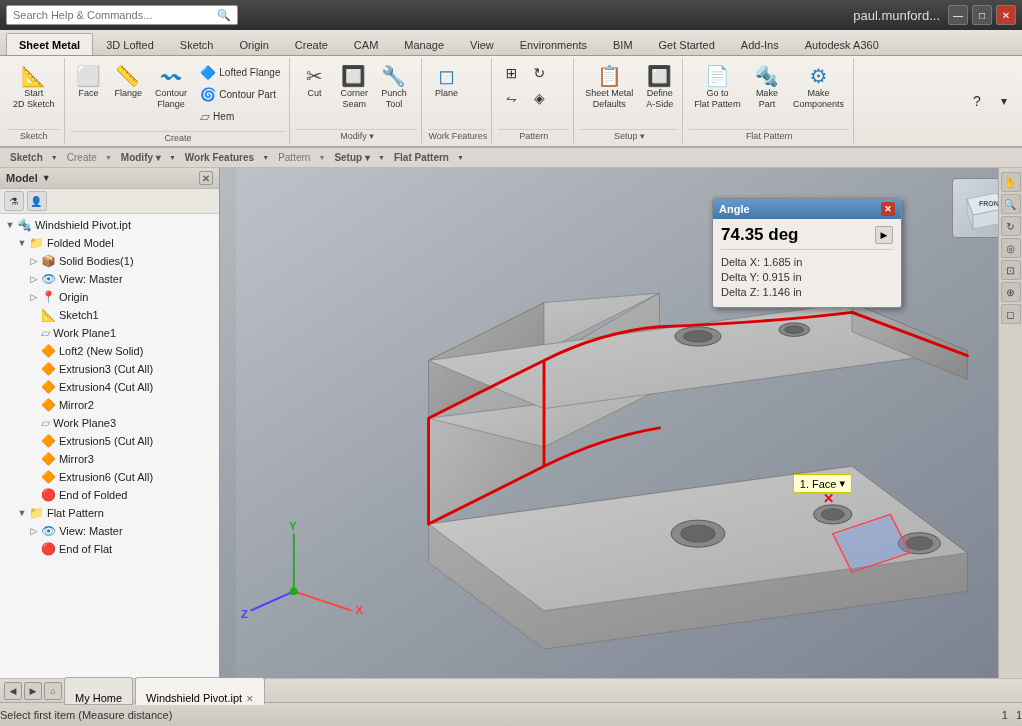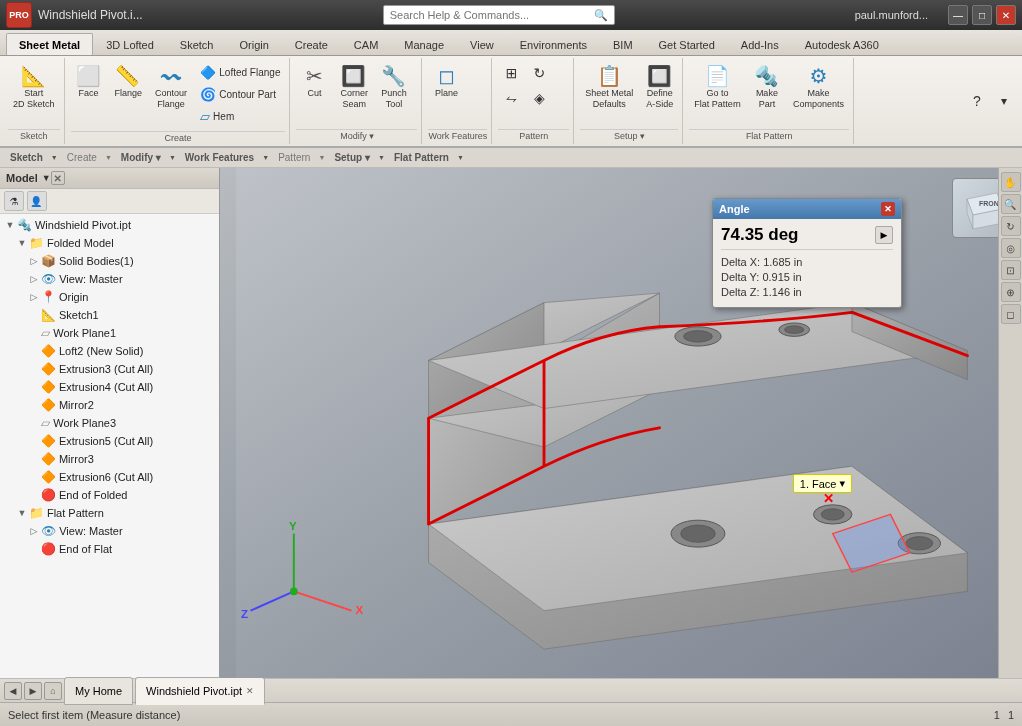--- a/index.html
+++ b/index.html
@@ -195,20 +195,21 @@
     }
     .sidebar-header {
       background: linear-gradient(to bottom, #ddd8d0, #ccc8c0);
       padding: 3px 6px;
       font-size: 11px;
       font-weight: bold;
       color: #333;
       border-bottom: 1px solid #bbb;
       display: flex;
       align-items: center;
+      justify-content: space-between;
     }
     .sidebar-header-left { display: flex; align-items: center; gap: 4px; }
     .sidebar-close {
       font-size: 10px;
       cursor: pointer;
       color: #666;
       width: 14px; height: 14px;
       display: flex; align-items: center; justify-content: center;
       border: 1px solid #999;
       border-radius: 2px;
@@ -356,42 +357,42 @@
     }
 
     
     .status-bar {
       height: 24px;
       background: linear-gradient(to bottom, #d8d4cc, #ccc8c0);
       border-top: 1px solid #aaa;
       display: flex;
       align-items: center;
       justify-content: space-between;
-      padding: 0 8px;
+      padding: 0 0;
       font-size: 11px;
       color: #333;
     }
 
     
     .tab-bar-bottom {
       height: 24px;
       background: linear-gradient(to bottom, #e0dcd4, #d4d0c8);
       border-top: 1px solid #bbb;
       display: flex;
       align-items: center;
       padding: 0 4px;
       gap: 2px;
     }
     .bottom-tab {
       height: 28px;
       padding: 0 10px;
       background: #e8e4de;
       border: 1px solid #aaa;
       border-radius: 3px 3px 0 0;
-      display: flex; align-items: center;
+      display: flex; align-items: flex-end;
       font-size: 11px;
       cursor: pointer;
       gap: 4px;
     }
     .bottom-tab.active { background: #f5f2ee; border-bottom-color: #f5f2ee; }
     .bottom-tab-close { font-size: 9px; color: #666; }
     .bottom-nav-btn {
       width: 18px; height: 18px;
       background: #d4d0c8;
       border: 1px solid #999;
@@ -419,32 +420,26 @@
     .viewport svg {
       position: absolute;
       top: 0; left: 0;
       width: 100%; height: 100%;
     }
   </style>
 </head>
 <body>
 
 <div class="title-bar">
-  <div class="title-bar-left">
-    <div class="app-logo">
-      <span>PRO</span>
-    </div>
-    <span class="title-text">Windshield Pivot.i...</span>
-  </div>
   <div class="search-box">
     <input type="text" placeholder="Search Help &amp; Commands..." style="">
     <span>🔍</span>
   </div>
   <div class="title-bar-right">
-    <span style="color:#ddd;font-size:11px;margin-right:16px;">paul.munford...</span>
+    <span style="color:#ddd;font-size:13px;margin-right:4px;">paul.munford...</span>
     <div class="title-btn minimize">—</div>
     <div class="title-btn maximize">□</div>
     <div class="title-btn close">✕</div>
   </div>
 </div>
 
 <div class="ribbon-tabs">
   <div class="tab active">Sheet Metal</div>
   <div class="tab">3D Lofted</div>
   <div class="tab">Sketch</div>

